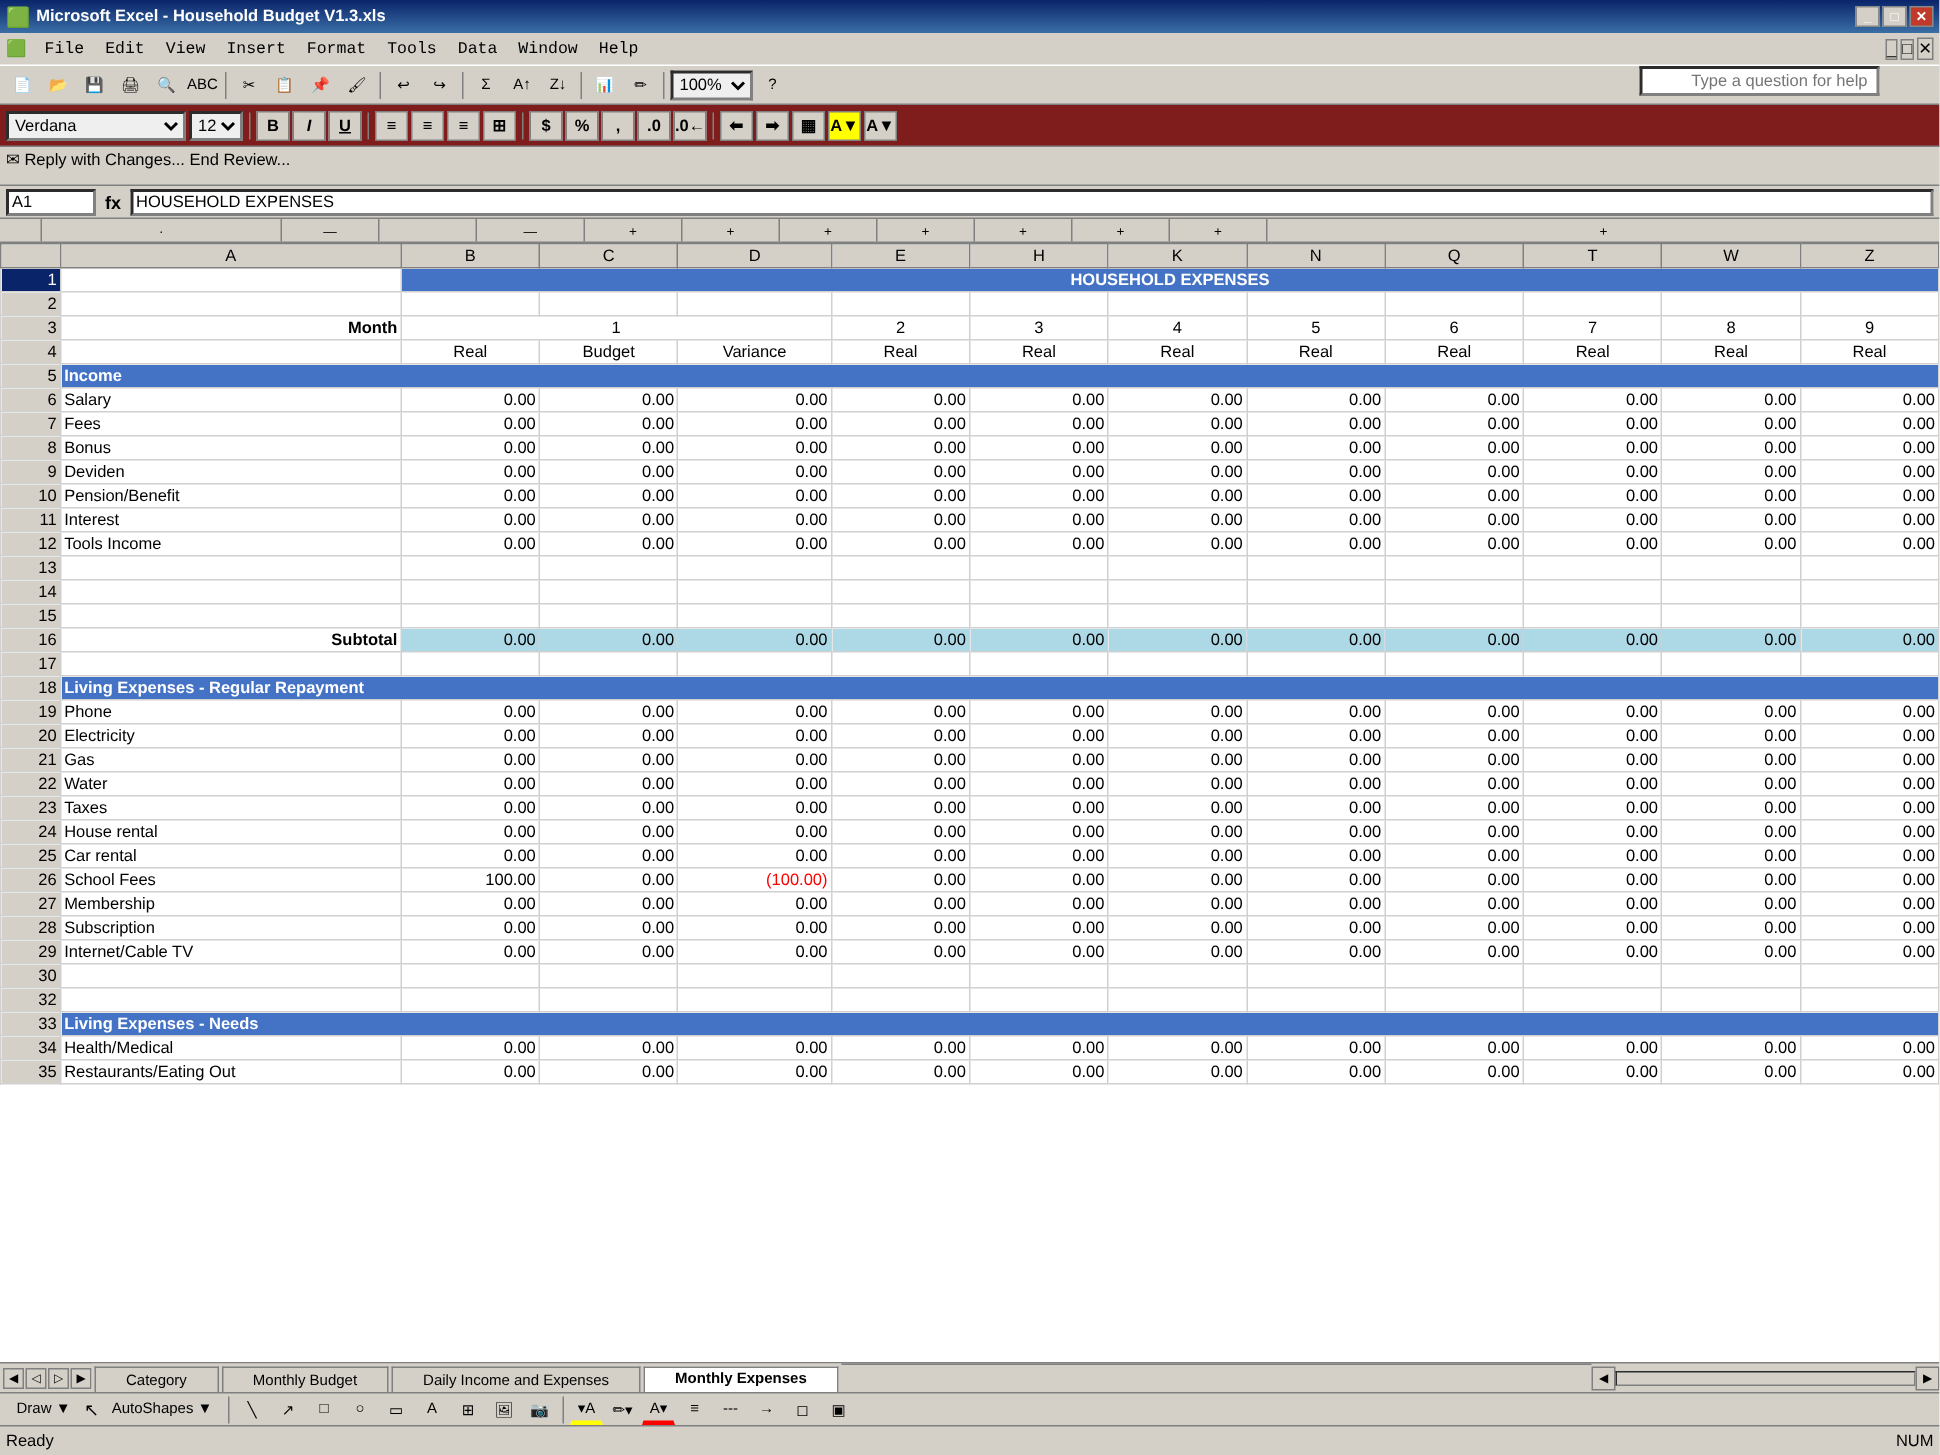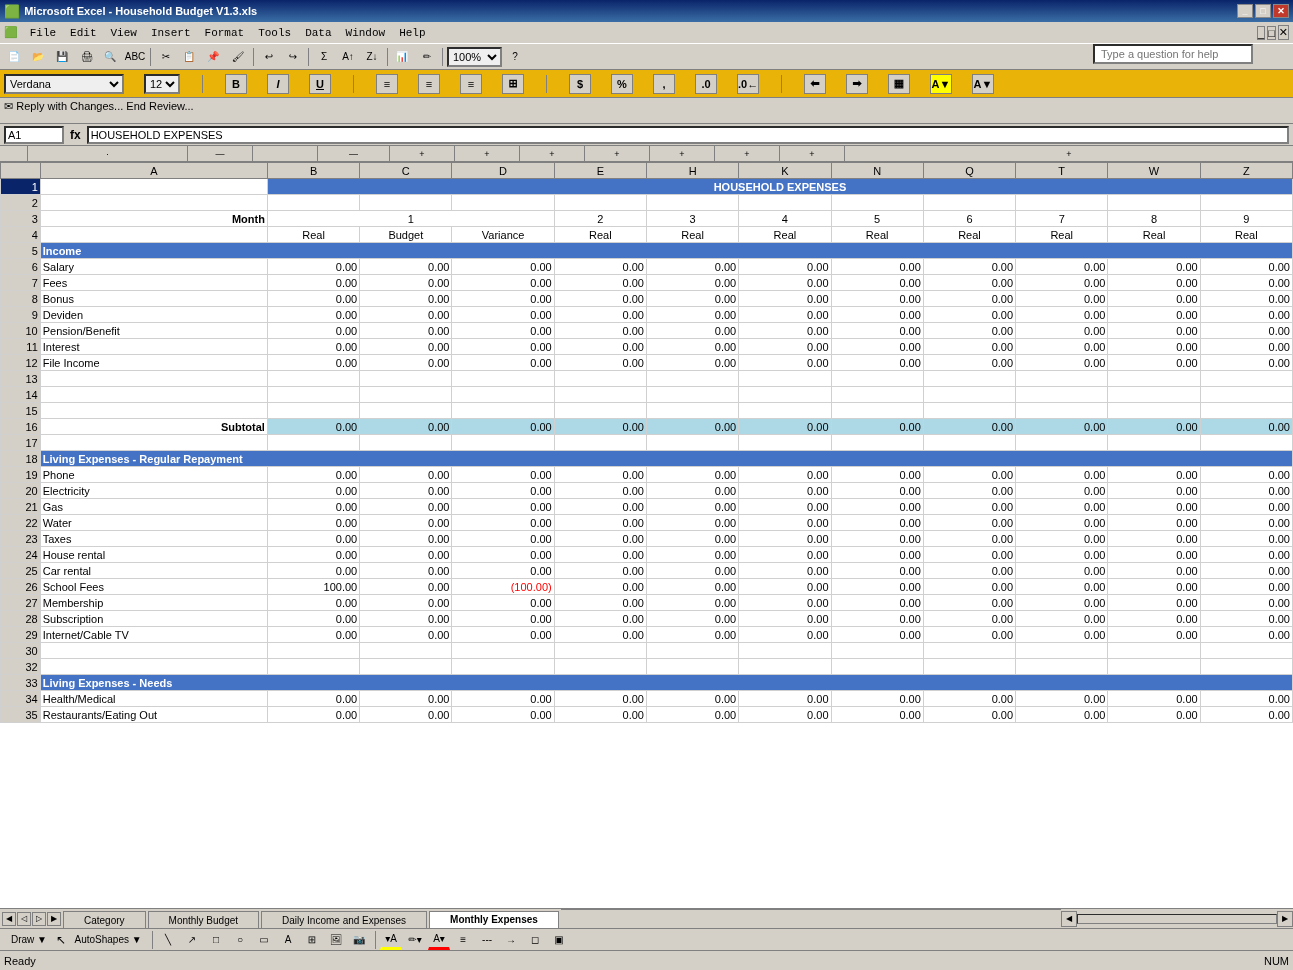--- a/index.html
+++ b/index.html
@@ -207,26 +207,26 @@
       background: #d4d0c8;
       height: 22px;
       display: flex;
       align-items: center;
       padding: 0 4px;
       border-top: 1px solid #808080;
       gap: 2px;
     }
 
     .formatting-bar {
-      background: #eab308;
+      background: #7f1d1d;
       height: 28px;
       display: flex;
       align-items: center;
       padding: 2px 4px;
-      gap: 20px;
+      gap: 2px;
       border-bottom: 1px solid #808080;
     }
     .font-select {
       width: 120px; height: 20px;
       font-size: 11px;
       border: 2px inset #808080;
     }
     .font-size-select {
       width: 36px; height: 20px;
       font-size: 11px;
@@ -256,20 +256,21 @@
     .help-box {
       position: absolute;
       right: 40px;
       top: 44px;
       border: 2px inset #808080;
       background: white;
       padding: 2px 6px;
       font-size: 11px;
       width: 160px;
       height: 20px;
+      text-align: right;
     }
 
     #outer-wrapper {
       display: flex;
       flex-direction: column;
       height: 970px;
     }
     #spreadsheet-wrapper {
       flex: 1;
       overflow: hidden;
@@ -597,21 +598,21 @@
             <td class="cell-right">0.00</td>
             <td class="cell-right">0.00</td>
             <td class="cell-right">0.00</td>
             <td class="cell-right">0.00</td>
             <td class="cell-right">0.00</td>
             <td class="cell-right">0.00</td>
           </tr>
 
           <tr>
             <td class="row-num">12</td>
-            <td>File Income</td>
+            <td>Tools Income</td>
             <td class="cell-right">0.00</td>
             <td class="cell-right">0.00</td>
             <td class="cell-right">0.00</td>
             <td class="cell-right">0.00</td>
             <td class="cell-right">0.00</td>
             <td class="cell-right">0.00</td>
             <td class="cell-right">0.00</td>
             <td class="cell-right">0.00</td>
             <td class="cell-right">0.00</td>
             <td class="cell-right">0.00</td>

